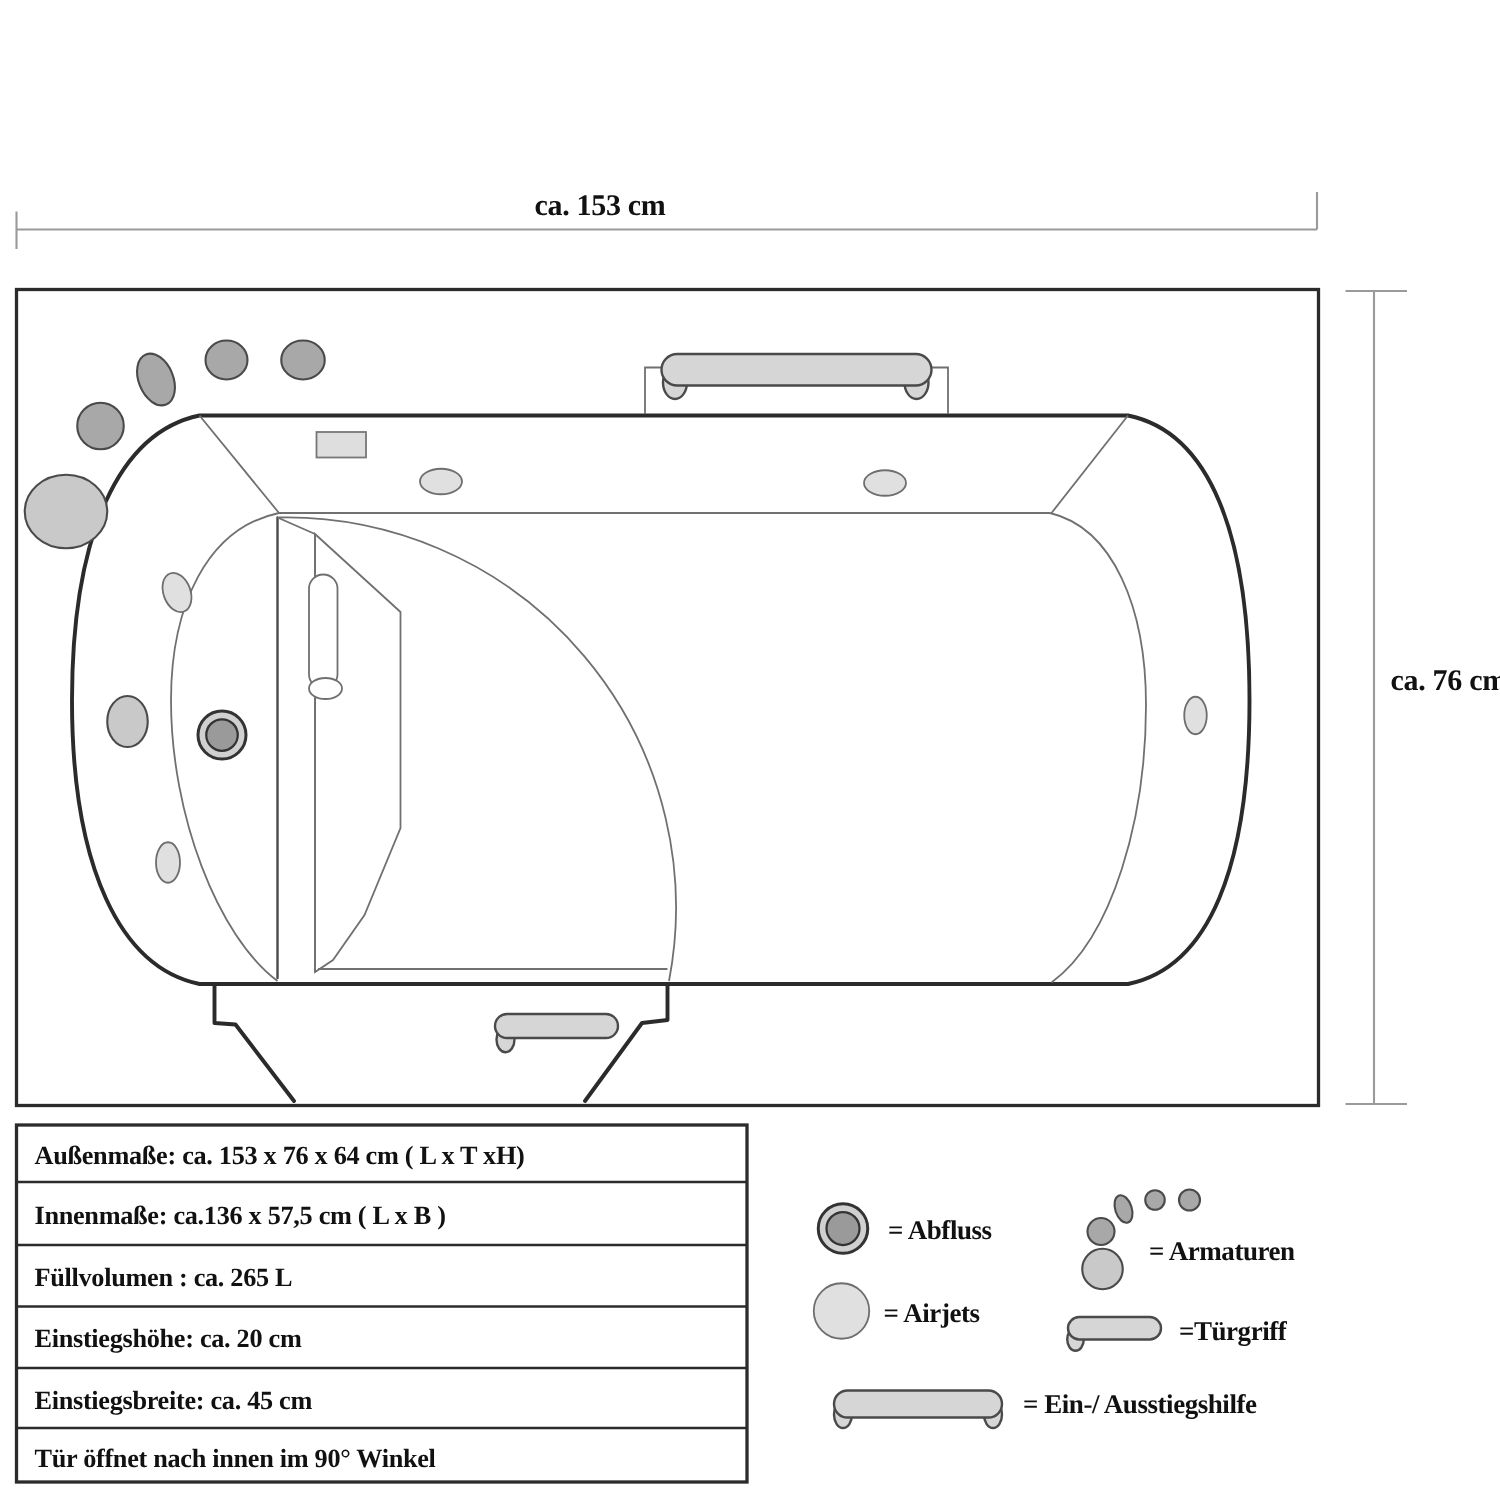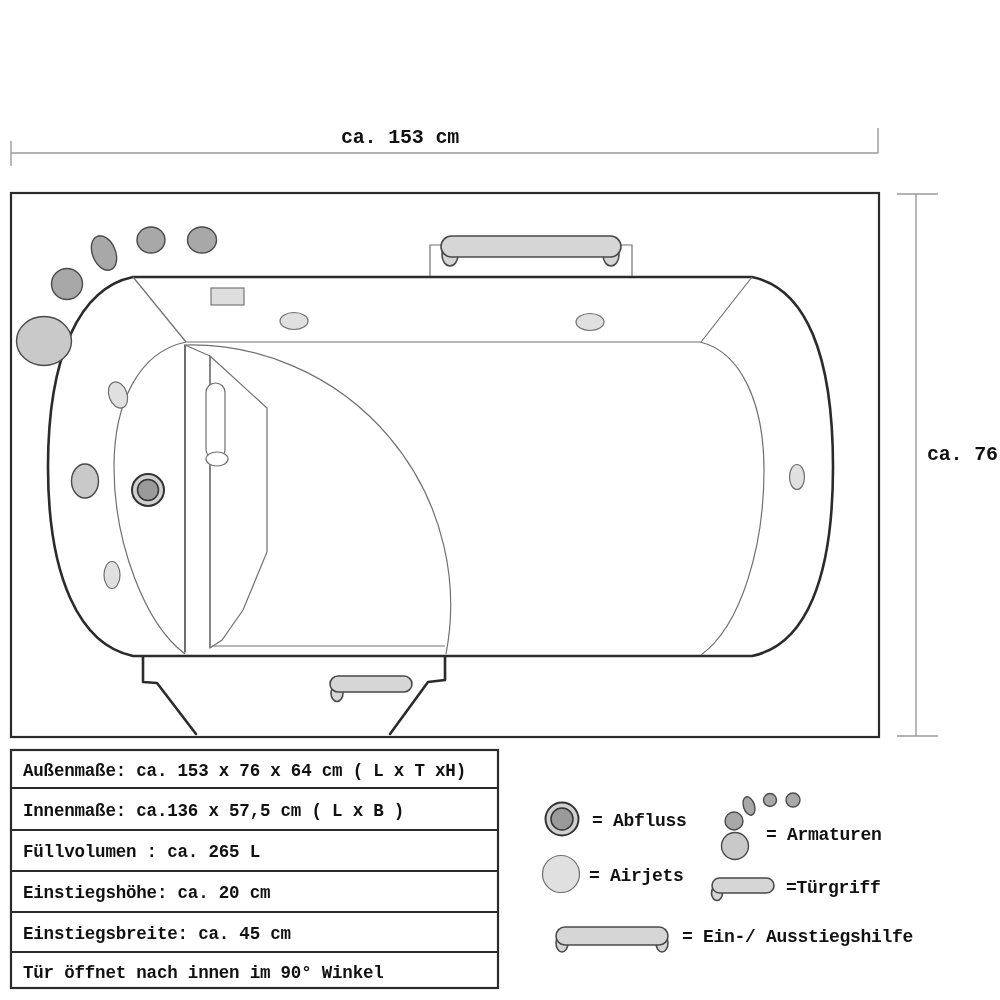--- a/index.html
+++ b/index.html
@@ -1,17 +1,17 @@
 <!DOCTYPE html>
 <html><head>
 <meta charset="utf-8">
 <style>
   html,body{margin:0;padding:0;background:#ffffff;}
   #stage{position:relative;width:1000px;height:1000px;background:#ffffff;overflow:hidden;
-         font-family:Liberation Mono, monospace;}
+         font-family:Liberation Serif, serif;}
   svg{display:block;}
   
   .ln-d   {stroke:#2b2b2b;stroke-width:2.6;fill:none;stroke-linejoin:round;stroke-linecap:round;}
   .ln-d-f {stroke:#2b2b2b;stroke-width:2.6;fill:#ffffff;stroke-linejoin:round;}
   .ln-m   {stroke:#4a4a4a;stroke-width:1.6;fill:none;stroke-linecap:round;}
   .ln-t   {stroke:#707070;stroke-width:1.2;fill:none;}
   .ln-t-f {stroke:#707070;stroke-width:1.2;fill:#ffffff;}
   .dim    {stroke:#9a9a9a;stroke-width:1.4;fill:none;}
   .frame  {stroke:#2b2b2b;stroke-width:2.2;fill:none;}
   .tbl    {stroke:#2b2b2b;stroke-width:2.2;fill:#ffffff;}

